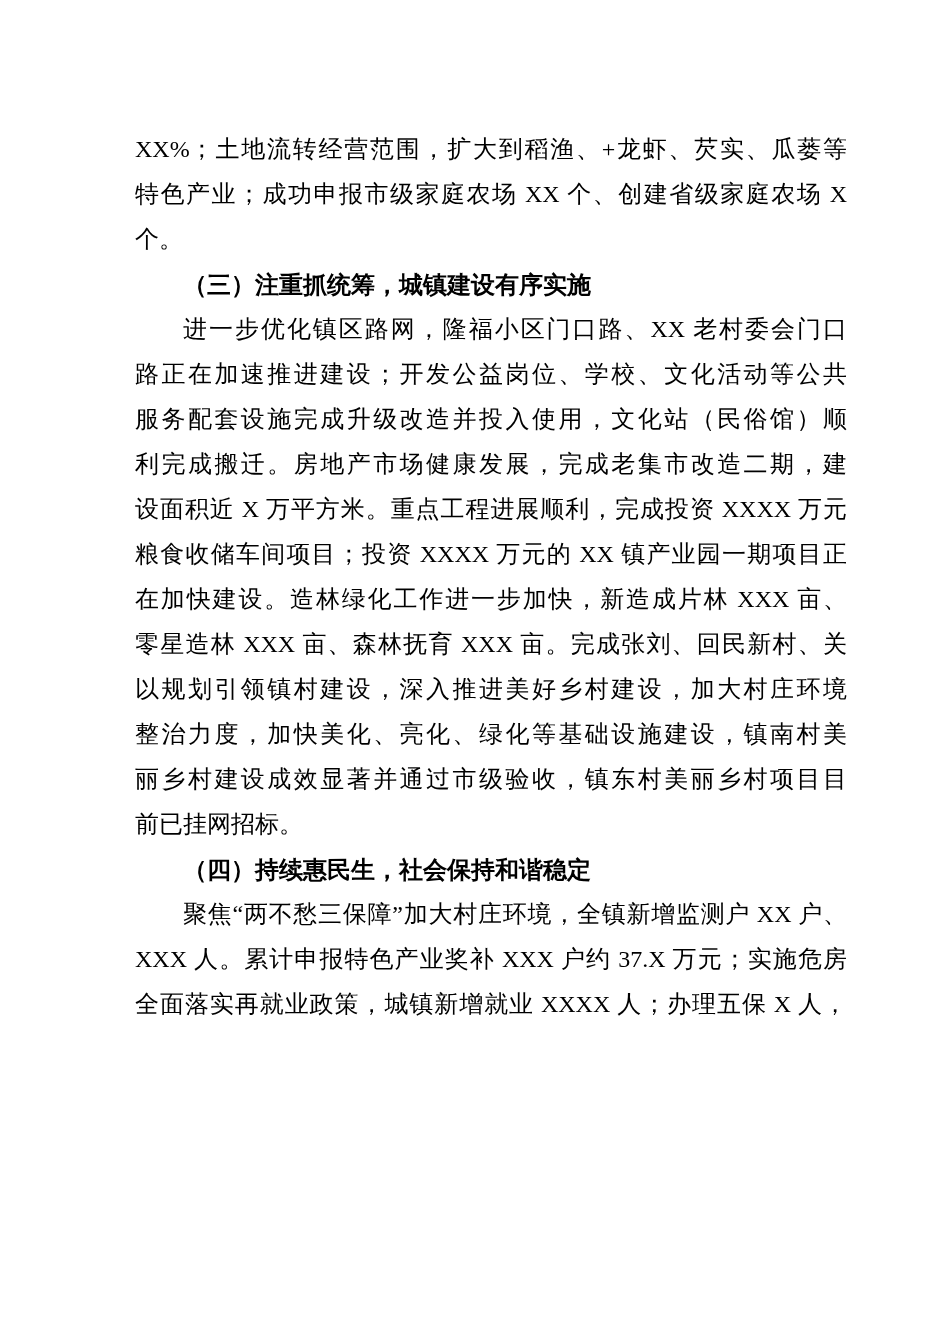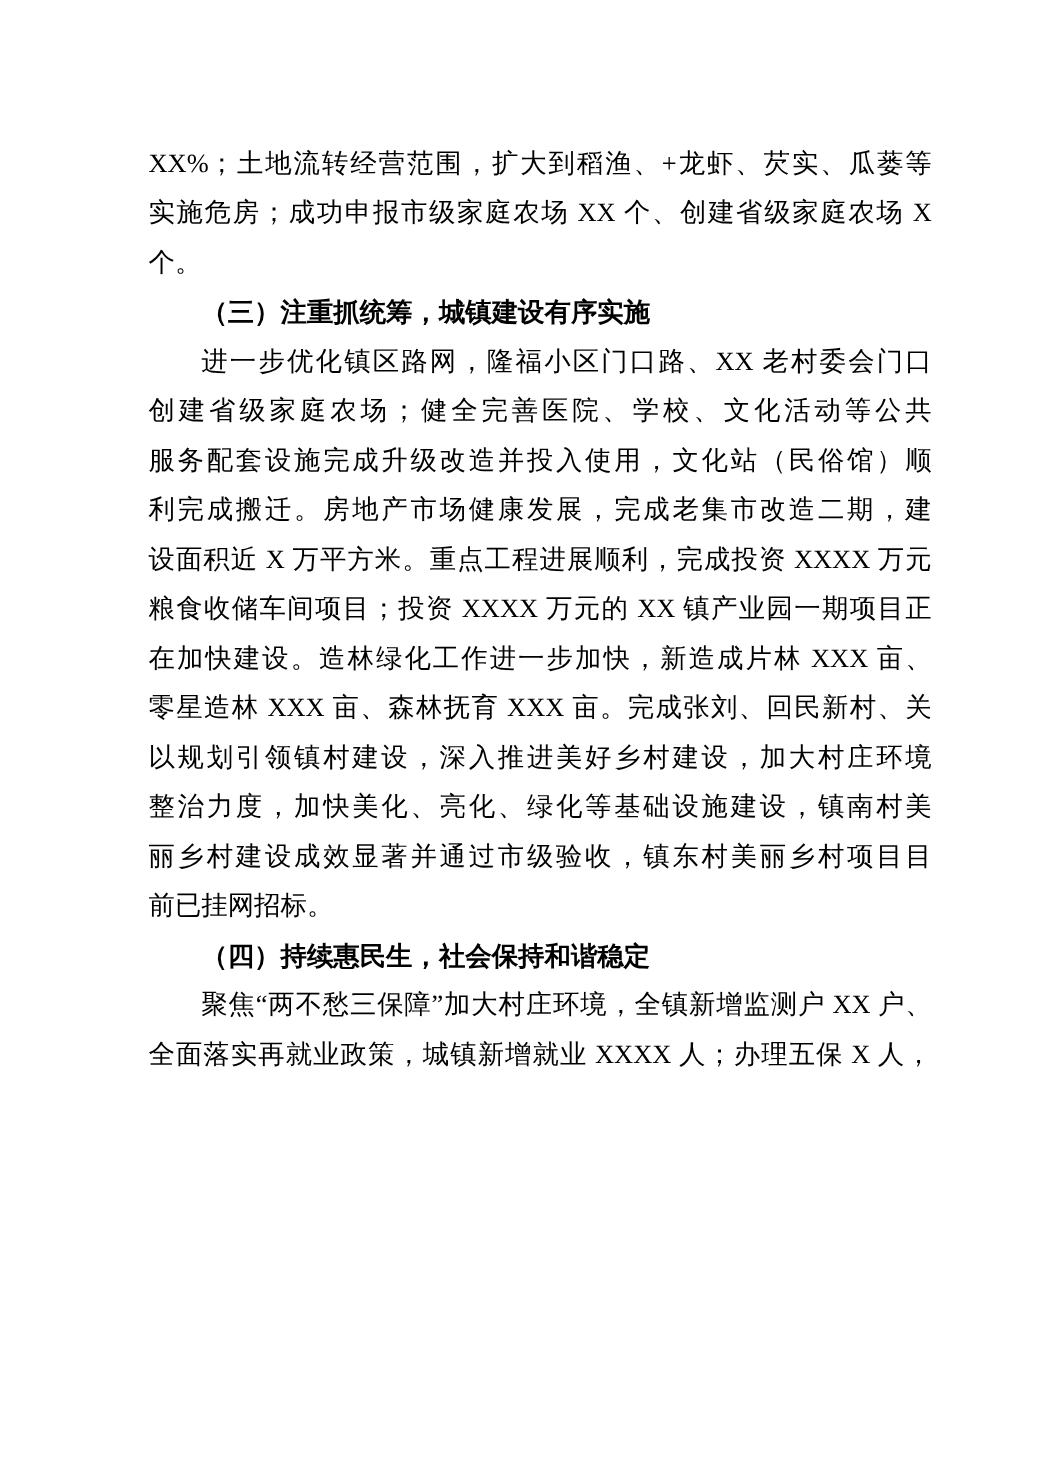--- a/index.html
+++ b/index.html
@@ -43,45 +43,46 @@
     font-weight: 700;
   }
 </style>
 </head>
 <body>
 
 <div class="page">
 
   <div class="block">
     <div class="line fill">XX%；土地流转经营范围，扩大到稻渔、+龙虾、芡实、瓜蒌等</div>
-    <div class="line fill">实施危房；成功申报市级家庭农场 XX 个、创建省级家庭农场 X</div>
+    <div class="line fill">特色产业；成功申报市级家庭农场 XX 个、创建省级家庭农场 X</div>
     <div class="line end">个。</div>
   </div>
 
   <div class="block">
     <div class="line end indent heading">（三）注重抓统筹，城镇建设有序实施</div>
   </div>
 
   <div class="block">
     <div class="line fill indent">进一步优化镇区路网，隆福小区门口路、XX 老村委会门口</div>
-    <div class="line fill">创建省级家庭农场；健全完善医院、学校、文化活动等公共</div>
+    <div class="line fill">路正在加速推进建设；开发公益岗位、学校、文化活动等公共</div>
     <div class="line fill">服务配套设施完成升级改造并投入使用，文化站（民俗馆）顺</div>
     <div class="line fill">利完成搬迁。房地产市场健康发展，完成老集市改造二期，建</div>
     <div class="line fill">设面积近 X 万平方米。重点工程进展顺利，完成投资 XXXX 万元</div>
     <div class="line fill">粮食收储车间项目；投资 XXXX 万元的 XX 镇产业园一期项目正</div>
     <div class="line fill">在加快建设。造林绿化工作进一步加快，新造成片林 XXX 亩、</div>
     <div class="line fill">零星造林 XXX 亩、森林抚育 XXX 亩。完成张刘、回民新村、关</div>
     <div class="line fill">以规划引领镇村建设，深入推进美好乡村建设，加大村庄环境</div>
     <div class="line fill">整治力度，加快美化、亮化、绿化等基础设施建设，镇南村美</div>
     <div class="line fill">丽乡村建设成效显著并通过市级验收，镇东村美丽乡村项目目</div>
     <div class="line end">前已挂网招标。</div>
   </div>
 
   <div class="block">
     <div class="line end indent heading">（四）持续惠民生，社会保持和谐稳定</div>
   </div>
 
   <div class="block">
     <div class="line fill indent">聚焦“两不愁三保障”加大村庄环境，全镇新增监测户 XX 户、</div>
+    <div class="line fill">XXX 人。累计申报特色产业奖补 XXX 户约 37.X 万元；实施危房</div>
     <div class="line fill">全面落实再就业政策，城镇新增就业 XXXX 人；办理五保 X 人，</div>
   </div>
 
 </div>
 
 </body></html>

